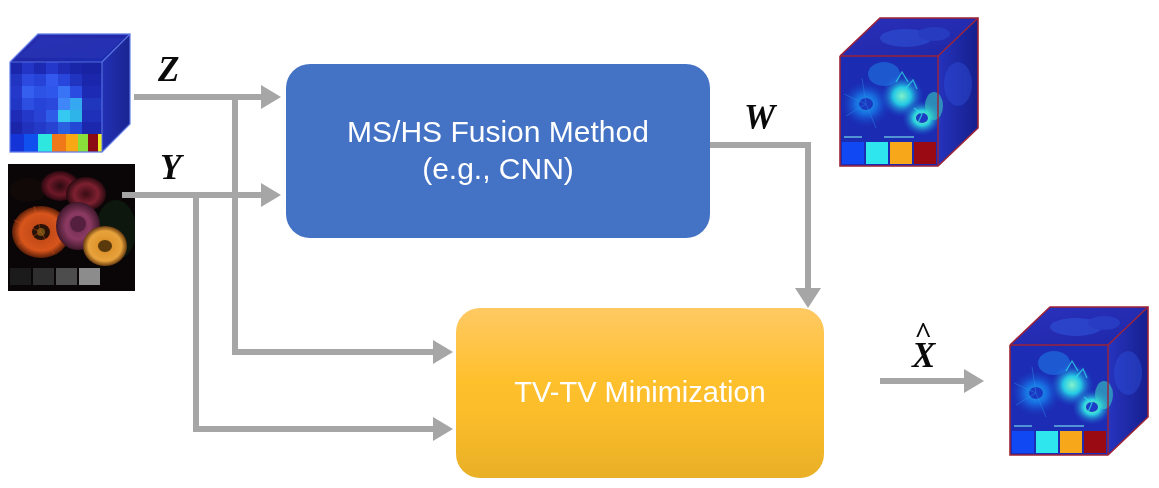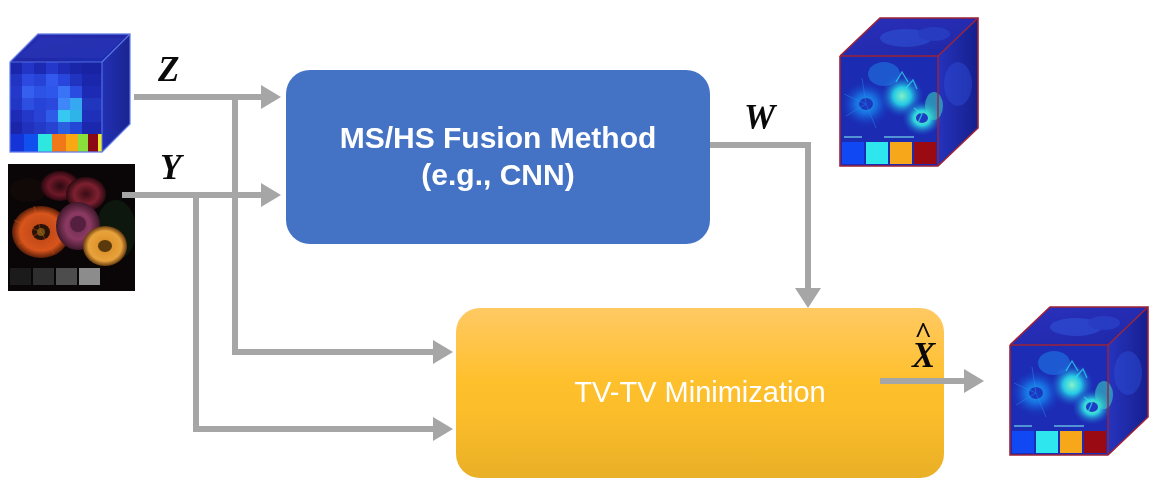--- a/index.html
+++ b/index.html
@@ -7,24 +7,24 @@
   #stage{position:relative;width:1159px;height:488px;background:#ffffff;overflow:hidden;}
 
   
   .proc-box{
     position:absolute;display:flex;align-items:center;justify-content:center;
     text-align:center;color:#ffffff;line-height:1.22;
     font-family:"Liberation Sans",sans-serif;
   }
   #fusion-box{
     left:286px;top:64px;width:424px;height:174px;border-radius:24px;
-    background:#4472c4;font-size:30px;font-weight:700;margin-top:6px;
+    background:#4472c4;font-size:30px;font-weight:400;
   }
   #tvtv-box{
-    left:456px;top:308px;width:488px;height:170px;border-radius:24px;
+    left:456px;top:308px;width:368px;height:170px;border-radius:24px;
     background:linear-gradient(180deg,#ffc963 0%,#ffc02e 42%,#fbbd2a 62%,#e9af26 100%);
     font-size:29px;font-weight:400;
   }
   .proc-box .lbl{display:block;white-space:pre-line;}
 
   
   .ln{position:absolute;background:#a6a6a6;}
   .ln-h{height:6px;}
   .ln-v{width:6px;}
   .arrow-r{

